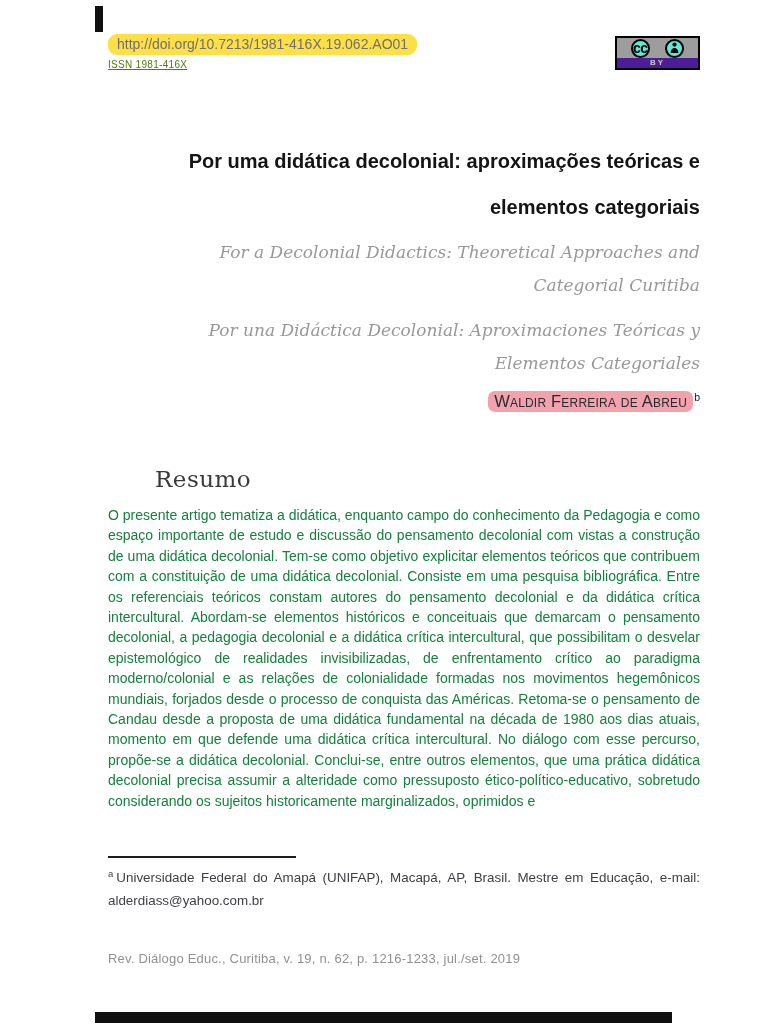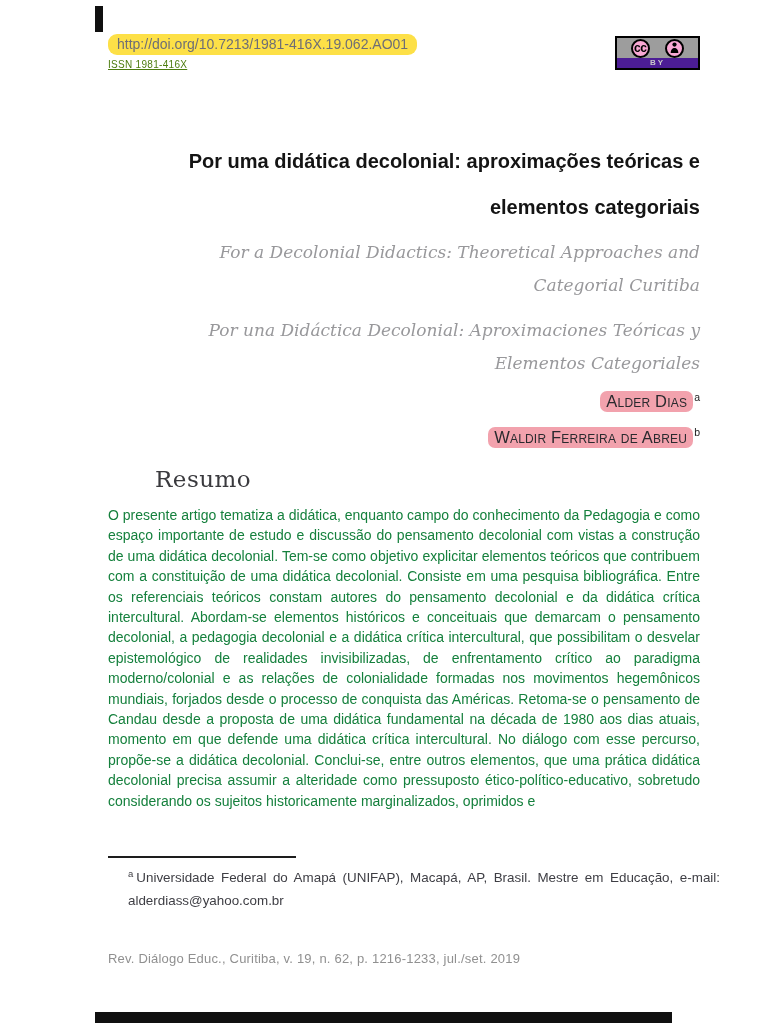--- a/index.html
+++ b/index.html
@@ -19,23 +19,23 @@
   .issn { left: 108px; top: 59px; font-size: 10px; color: #4d7c0f; letter-spacing: .3px; text-decoration: underline; }
 
   
   .cc-badge {
     left: 615px; top: 36px; width: 85px; height: 34px;
     border: 2px solid #000; background: #9D9D9D;
     display: flex; flex-direction: column;
   }
   .cc-badge-top { flex: 1; display: flex; align-items: center; justify-content: space-around; padding: 0 6px; }
   .cc-circle {
-    width: 19px; height: 19px; border-radius: 50%; background: #f9a8d4;
+    width: 19px; height: 19px; border-radius: 50%; background: #5eead4;
     border: 2px solid #000; display: flex; align-items: center; justify-content: center;
-    font-weight: 700; font-size: 12px; color: #000; letter-spacing: -0.5px;
+    font-weight: 700; font-size: 14px; color: #000; letter-spacing: -0.5px;
   }
   .cc-badge-bottom {
     height: 10px; background: #4c1d95; color: #c9c9c9; text-align: center;
     font-size: 8px; font-weight: 700; line-height: 9px; letter-spacing: 2px;
   }
 
   
   .title-pt {
     left: 108px; top: 138px; width: 592px; text-align: right;
     font-size: 20px; line-height: 46px; font-weight: 700; color: #141414;
@@ -62,21 +62,21 @@
     left: 107px; top: 466px; font-family: "DejaVu Serif", "Liberation Serif", serif;
     font-weight: 400; font-size: 23px; color: #3A3A3E; letter-spacing: .5px; margin-left: 48px;
   }
   .abstract {
     left: 108px; top: 505px; width: 592px; text-align: justify;
     font-size: 14px; line-height: 20.4px; color: #15803d;
   }
 
   
   .fn-rule { left: 108px; top: 856px; width: 188px; border-top: 2px solid #1d1d1d; height: 0; }
-  .footnotes { left: 108px; top: 862px; width: 592px; margin-left: 20px; }
+  .footnotes { left: 108px; top: 862px; width: 592px; }
   .footnote { text-align: justify; font-size: 13.4px; line-height: 23px; color: #3E3E44; }
   .fn-sup { font-size: 9.5px; vertical-align: super; margin-right: 3px; }
 
   .journal-footer { left: 108px; top: 951px; font-size: 13px; color: #909090; letter-spacing: .2px; }
 
   
   .edge-bar-top-left { left: 95px; top: 6px; width: 8px; height: 26px; background: #101010; }
   .edge-bar-bottom { left: 95px; top: 1012px; width: 577px; height: 11px; background: #101010; }
 </style>
 </head>
@@ -103,23 +103,20 @@
 </div>
 
 <h1 class="abs title-pt">Por uma didática decolonial: aproximações teóricas e elementos categoriais</h1>
 
 <div class="abs title-alt title-en">For a Decolonial Didactics: Theoretical Approaches and Categorial Curitiba</div>
 
 <div class="abs title-alt title-es">Por una Didáctica Decolonial: Aproximaciones Teóricas y Elementos Categoriales</div>
 
 <div class="abs authors">
   <div class="author-line">
-    <span class="author-name">Alder Dias</span><span class="author-sup">a</span>
-  </div>
-  <div class="author-line">
     <span class="author-name">Waldir Ferreira de Abreu</span><span class="author-sup">b</span>
   </div>
 </div>
 
 <h2 class="abs resumo-heading">Resumo</h2>
 
 <p class="abs abstract">O presente artigo tematiza a didática, enquanto campo do conhecimento da Pedagogia e como espaço importante de estudo e discussão do pensamento decolonial com vistas a construção de uma didática decolonial. Tem-se como objetivo explicitar elementos teóricos que contribuem com a constituição de uma didática decolonial. Consiste em uma pesquisa bibliográfica. Entre os referenciais teóricos constam autores do pensamento decolonial e da didática crítica intercultural. Abordam-se elementos históricos e conceituais que demarcam o pensamento decolonial, a pedagogia decolonial e a didática crítica intercultural, que possibilitam o desvelar epistemológico de realidades invisibilizadas, de enfrentamento crítico ao paradigma moderno/colonial e as relações de colonialidade formadas nos movimentos hegemônicos mundiais, forjados desde o processo de conquista das Américas. Retoma-se o pensamento de Candau desde a proposta de uma didática fundamental na década de 1980 aos dias atuais, momento em que defende uma didática crítica intercultural. No diálogo com esse percurso, propõe-se a didática decolonial. Conclui-se, entre outros elementos, que uma prática didática decolonial precisa assumir a alteridade como pressuposto ético-político-educativo, sobretudo considerando os sujeitos historicamente marginalizados, oprimidos e</p>
 
 <div class="abs fn-rule"></div>
 

